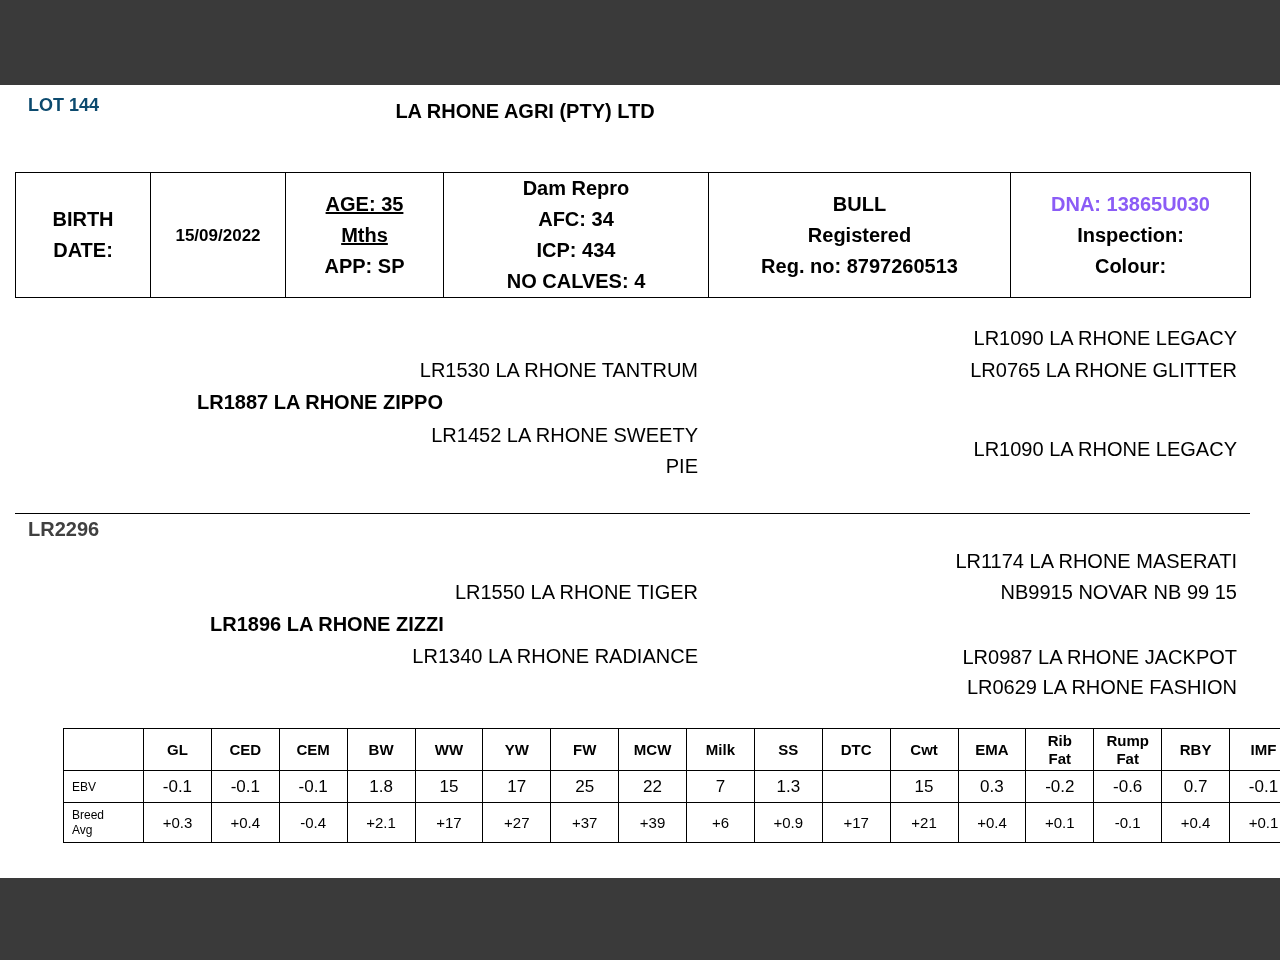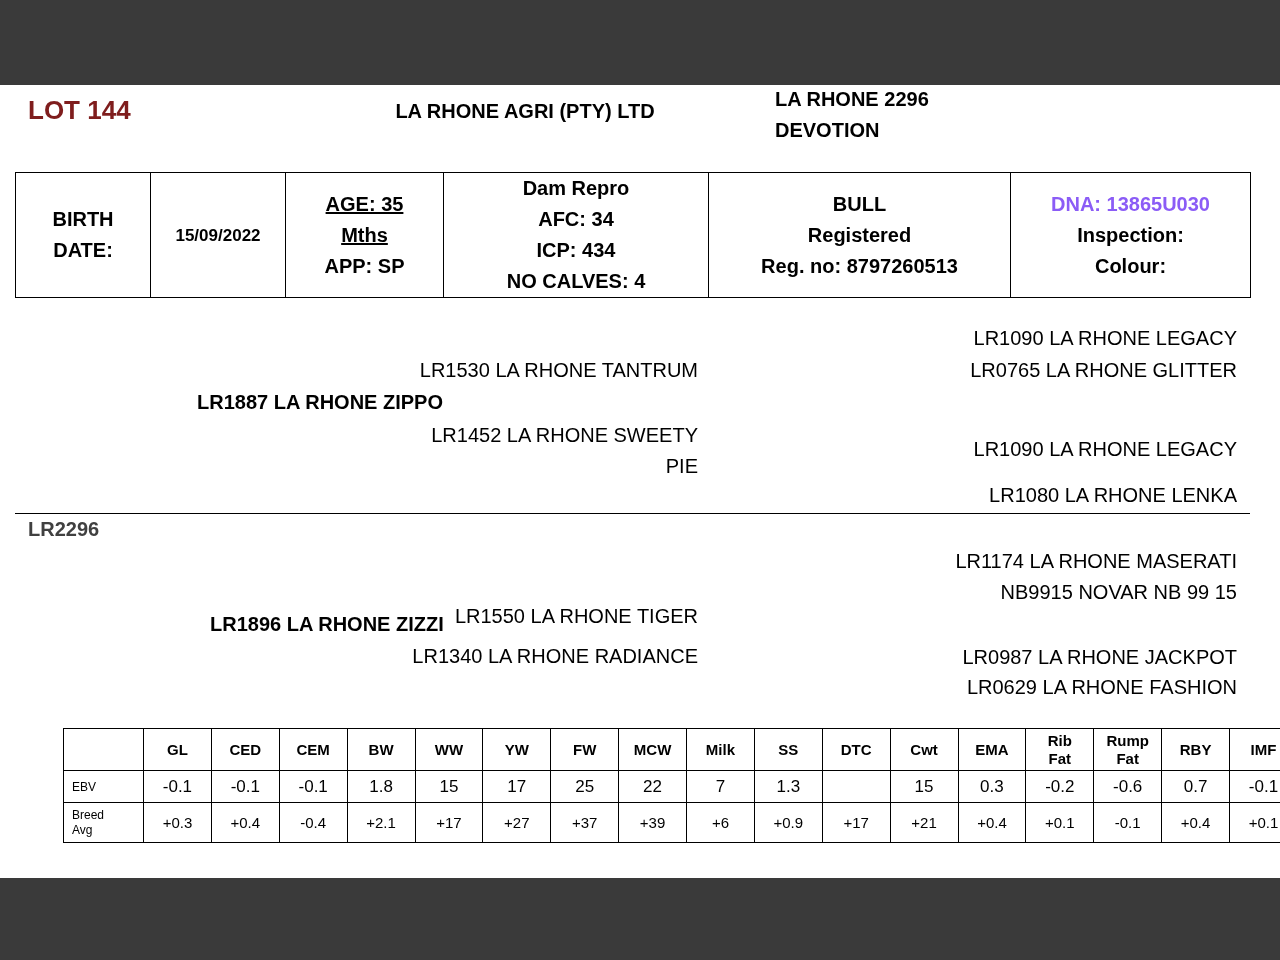--- a/index.html
+++ b/index.html
@@ -5,21 +5,21 @@
   * { margin:0; padding:0; box-sizing:border-box; }
   html,body { width:1280px; height:960px; }
   body { font-family:"Liberation Sans","DejaVu Sans",sans-serif; background:#ffffff; color:#000; }
   .page { position:relative; width:1280px; height:960px; background:#fff; overflow:hidden; }
 
   .bar { position:absolute; left:0; width:1280px; background:#3a3a3a; }
   .bar.top { top:0; height:85px; }
   .bar.bottom { top:878px; height:82px; }
 
   
-  .lot { position:absolute; left:28px; top:95px; font-size:26px; font-weight:bold; color:#7f1d1d; }
+  .lot { position:absolute; left:28px; top:95px; font-size:18px; font-weight:bold; color:#0c4a6e; }
   .company { position:absolute; left:280px; top:100px; width:490px; text-align:center; font-size:20px; font-weight:bold; }
   .animal-title { position:absolute; left:775px; top:84px; font-size:20px; font-weight:bold; line-height:31px; }
 
   
   .info-table { position:absolute; left:15px; top:172px; width:1235px; height:126px; border-collapse:collapse; table-layout:fixed; }
   .info-table td { border:1.5px solid #000; text-align:center; vertical-align:middle; font-weight:bold; font-size:20px; line-height:31px; padding:0 4px; }
   .info-table .date { font-size:17px; }
   .wrap-narrow { max-width:95px; margin:0 auto; }
   .wrap-age { max-width:100px; margin:0 auto;text-decoration:underline; }
   .red { color:#8b5cf6; }
@@ -45,24 +45,20 @@
 </style>
 </head>
 <body>
 
 <div class="page">
 
   <div class="bar top"></div>
 
   <div class="lot">LOT 144</div>
   <div class="company">LA RHONE AGRI (PTY) LTD</div>
-  <div class="animal-title">
-    <div>LA RHONE 2296</div>
-    <div>DEVOTION</div>
-  </div>
 
   <table class="info-table">
     <colgroup>
       <col style="width:135px">
         <col style="width:135px">
         <col style="width:158px">
         <col style="width:265px">
         <col style="width:302px">
         <col style="width:240px">
     </colgroup>
@@ -97,27 +93,26 @@
     </tr>
   </tbody>
     </table>
 
   <div class="ped" style="top:325px; right:43px;">LR1090 LA RHONE LEGACY</div>
   <div class="ped" style="top:357px; right:582px;">LR1530 LA RHONE TANTRUM</div>
   <div class="ped" style="top:357px; right:43px;">LR0765 LA RHONE GLITTER</div>
   <div class="ped bold" style="top:389px; left:197px;">LR1887 LA RHONE ZIPPO</div>
   <div class="ped wrap2" style="top:420px; right:582px;">LR1452 LA RHONE SWEETY PIE</div>
   <div class="ped" style="top:436px; right:43px;">LR1090 LA RHONE LEGACY</div>
-  <div class="ped" style="top:482px; right:43px;">LR1080 LA RHONE LENKA</div>
 
   <div class="ped-divider"></div>
   <div class="ped red" style="top:516px; left:28px;">LR2296</div>
 
   <div class="ped" style="top:548px; right:43px;">LR1174 LA RHONE MASERATI</div>
-  <div class="ped" style="top:603px; right:582px;">LR1550 LA RHONE TIGER</div>
+  <div class="ped" style="top:579px; right:582px;">LR1550 LA RHONE TIGER</div>
   <div class="ped" style="top:579px; right:43px;">NB9915 NOVAR NB 99 15</div>
   <div class="ped bold" style="top:611px; left:210px;">LR1896 LA RHONE ZIZZI</div>
   <div class="ped" style="top:643px; right:582px;">LR1340 LA RHONE RADIANCE</div>
   <div class="ped" style="top:644px; right:43px;">LR0987 LA RHONE JACKPOT</div>
   <div class="ped" style="top:674px; right:43px;">LR0629 LA RHONE FASHION</div>
 
   <table class="ebv-table">
     <colgroup>
       <col class="label-col">
       <col>

